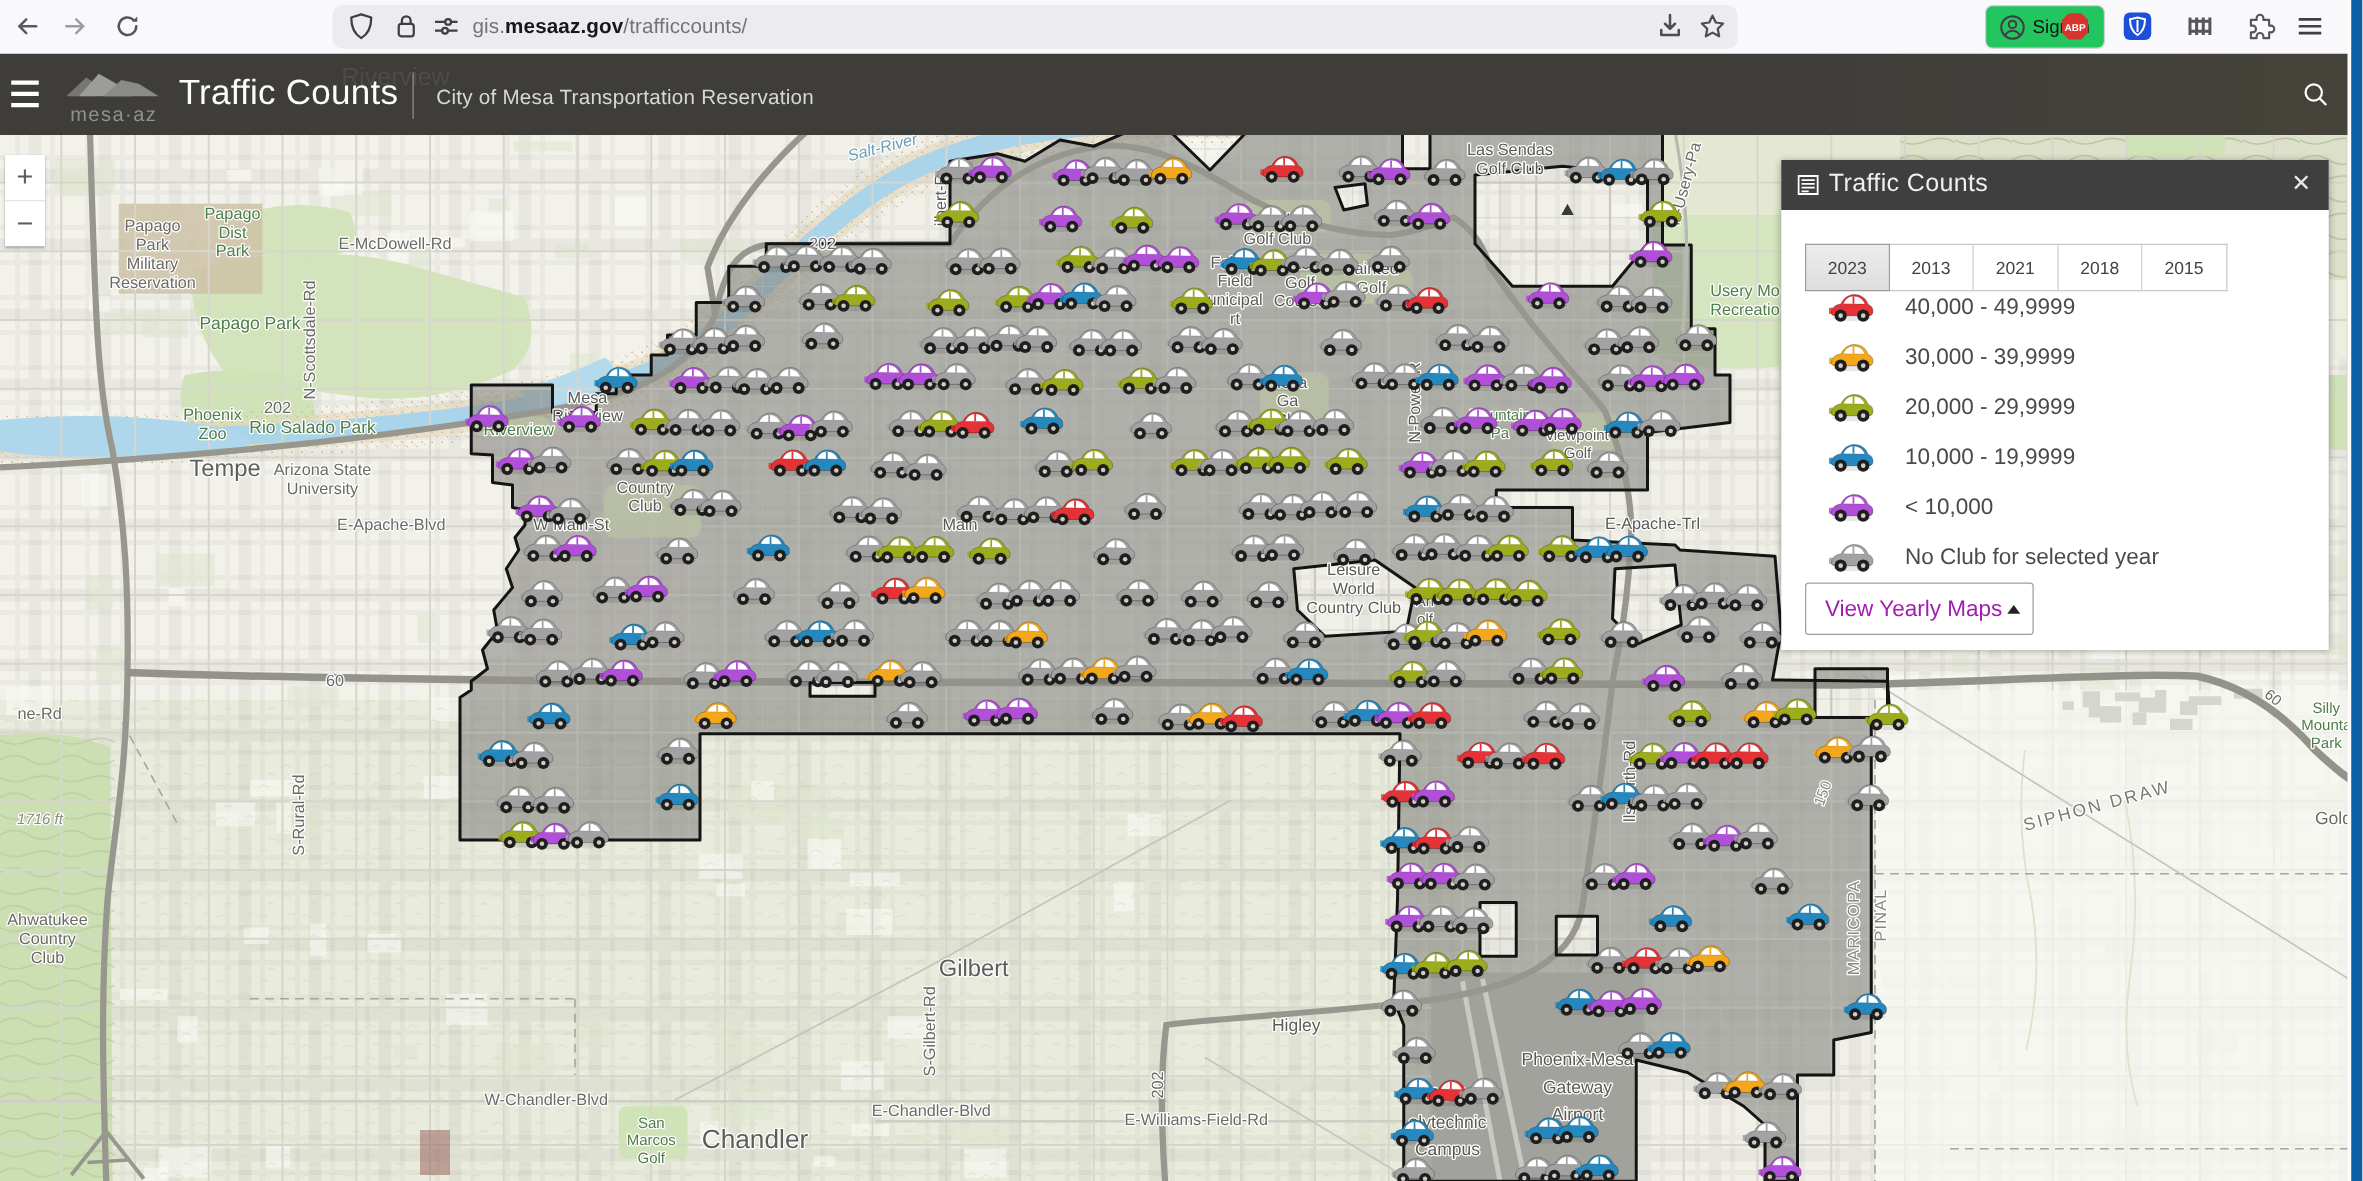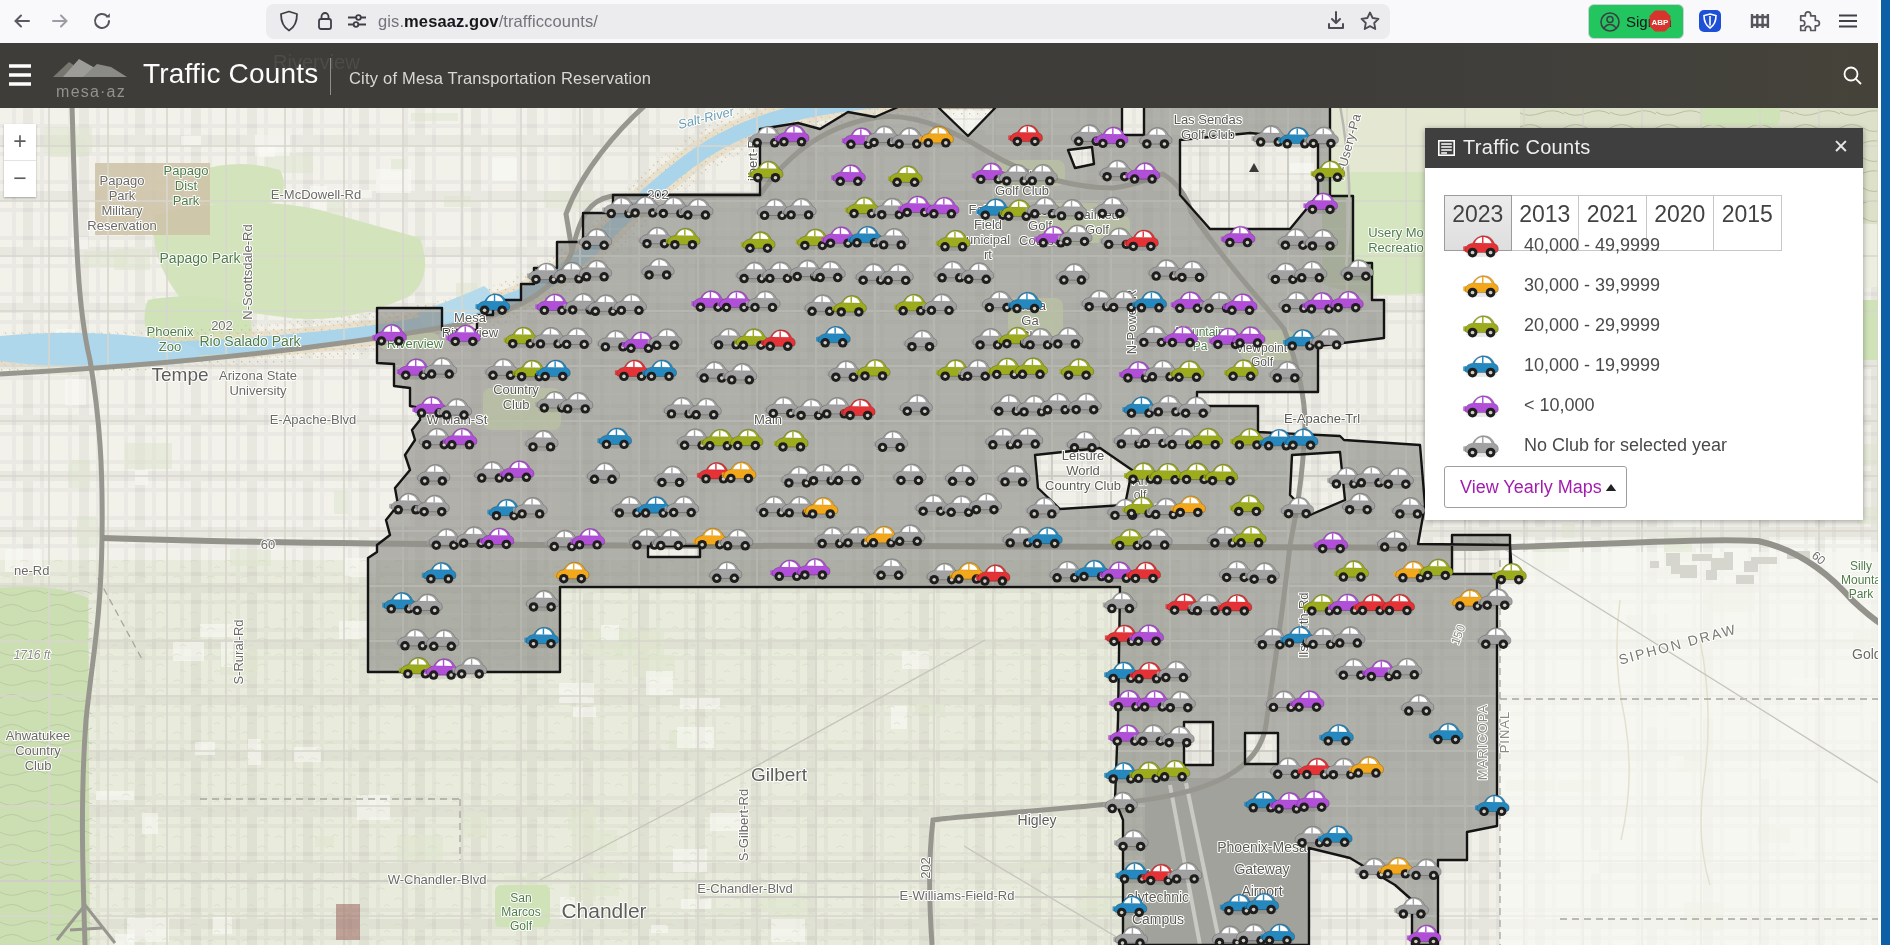--- a/index.html
+++ b/index.html
@@ -17,21 +17,21 @@
 #ghost{position:absolute;left:273px;top:8px;font-size:20px;color:#4d4c48}
 #mapwrap{position:absolute;left:0;top:105px;width:1881px;height:840px;overflow:hidden}
 #zoomctl{position:absolute;left:4px;top:124px;width:32px;height:73px;background:#fff;box-shadow:0 1px 2px rgba(0,0,0,.3);z-index:5}
 #zoomctl div{width:32px;height:36px;font-size:23px;color:#5c5c5c;text-align:center;line-height:34px}
 #zoomctl div+div{border-top:1px solid #e3e3e3}
 #panel{position:absolute;left:1425px;top:128px;width:438px;height:392px;background:#fff;box-shadow:0 1px 6px rgba(0,0,0,.35);z-index:6}
 #phead{position:absolute;left:0;top:0;width:438px;height:40px;background:#3f3f3f}
 #phead .t{position:absolute;left:38px;top:8px;font-size:20px;color:#efefef;letter-spacing:.3px}
 #phead .x{position:absolute;right:14px;top:7px;font-size:19px;color:#e8e8e8}
 #tabs{position:absolute;left:19px;top:67px;height:38px;display:flex}
-#tabs div{width:67.5px;height:56px;border:1px solid #c7c7c7;border-left:none;background:#fff;font-size:23px;color:#424242;text-align:center;line-height:36px}
+#tabs div{width:67.5px;height:38px;border:1px solid #c7c7c7;border-left:none;background:#fff;font-size:14px;color:#424242;text-align:center;line-height:36px}
 #tabs div.sel{background:linear-gradient(#ececec,#dedede);border:1px solid #9c9c9c}
 .lrow{position:absolute;left:41px;font-size:18px;color:#4a4a4a}
 .lcar{position:absolute;left:37px;width:39px;height:29px}
 #vymbtn{position:absolute;left:19px;top:338px;width:183px;height:42px;border:1px solid #9e9e9e;border-radius:3px;font-size:18px;color:#a21caf;line-height:40px;padding-left:15px}
 #vymbtn svg{position:absolute;left:160px;top:16px}
 #bluestrip{position:absolute;left:1881px;top:0;width:9px;height:945px;background:#0d5fa6}
 #whitegap{position:absolute;left:1878px;top:0;width:3px;height:945px;background:#fdfdfd}
 </style></head><body>
 <div id="page">
 <div id="mapwrap"><svg id="map" width="1890" height="840" viewBox="0 105 1890 840" font-family="Liberation Sans, sans-serif">
@@ -798,21 +798,21 @@
           <rect x="0.8" y="0.8" width="15.4" height="14.4" fill="none" stroke="#fff" stroke-width="1.6"></rect>
           <path d="M3.2,4 H13.8 M3.2,7 H13.8 M3.2,10 H13.8 M3.2,13 H9" stroke="#fff" stroke-width="1.4"></path>
         </svg>
    <div class="t">Traffic Counts</div>
         <div class="x">✕</div>
  </div>
  <div id="tabs">
    <div class="sel" style="border-left:1px solid #9c9c9c">2023</div>
         <div>2013</div>
         <div>2021</div>
-        <div>2020</div>
+        <div>2018</div>
         <div>2015</div>
  </div>
  <svg class="lcar" style="top:103px" viewBox="0 0 40 29">
         <use href="#car" width="40" height="29" color="#e43236"></use>
       </svg>
  <div class="lrow" style="top:107px;left:99px">40,000 - 49,9999</div>
  <svg class="lcar" style="top:143px" viewBox="0 0 40 29">
         <use href="#car" width="40" height="29" color="#f3a81b"></use>
       </svg>
  <div class="lrow" style="top:147px;left:99px">30,000 - 39,9999</div>

